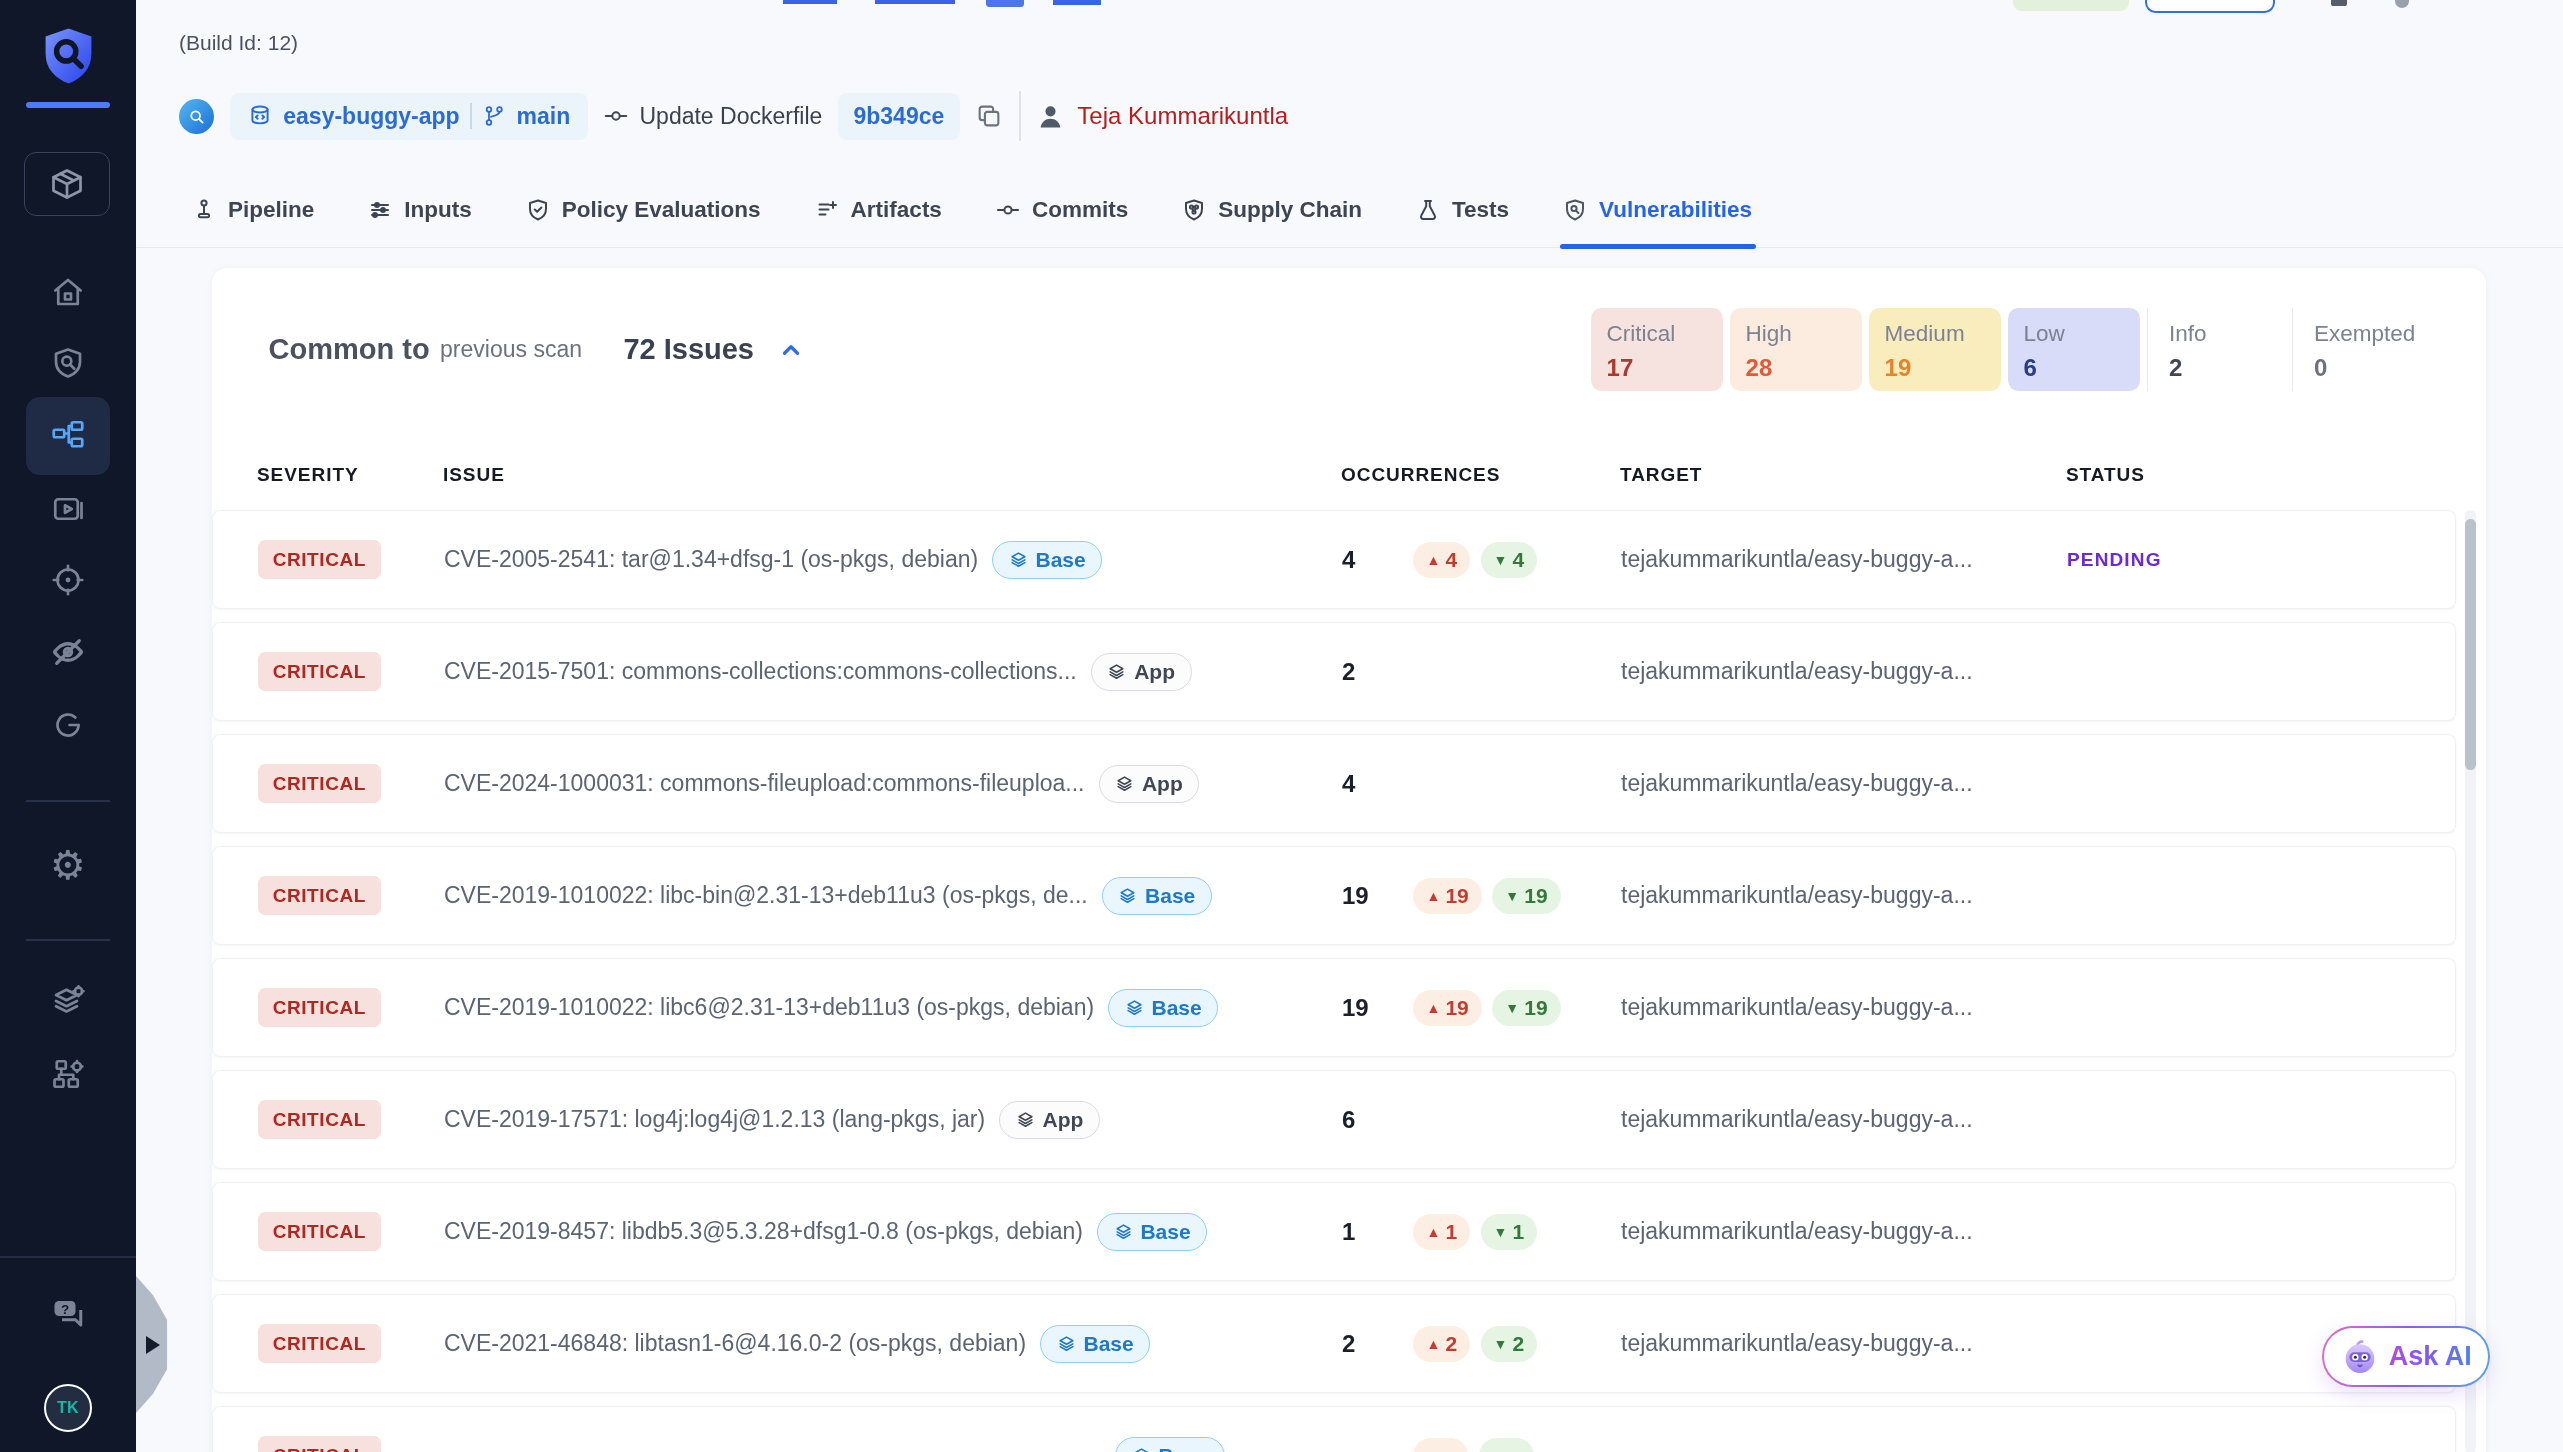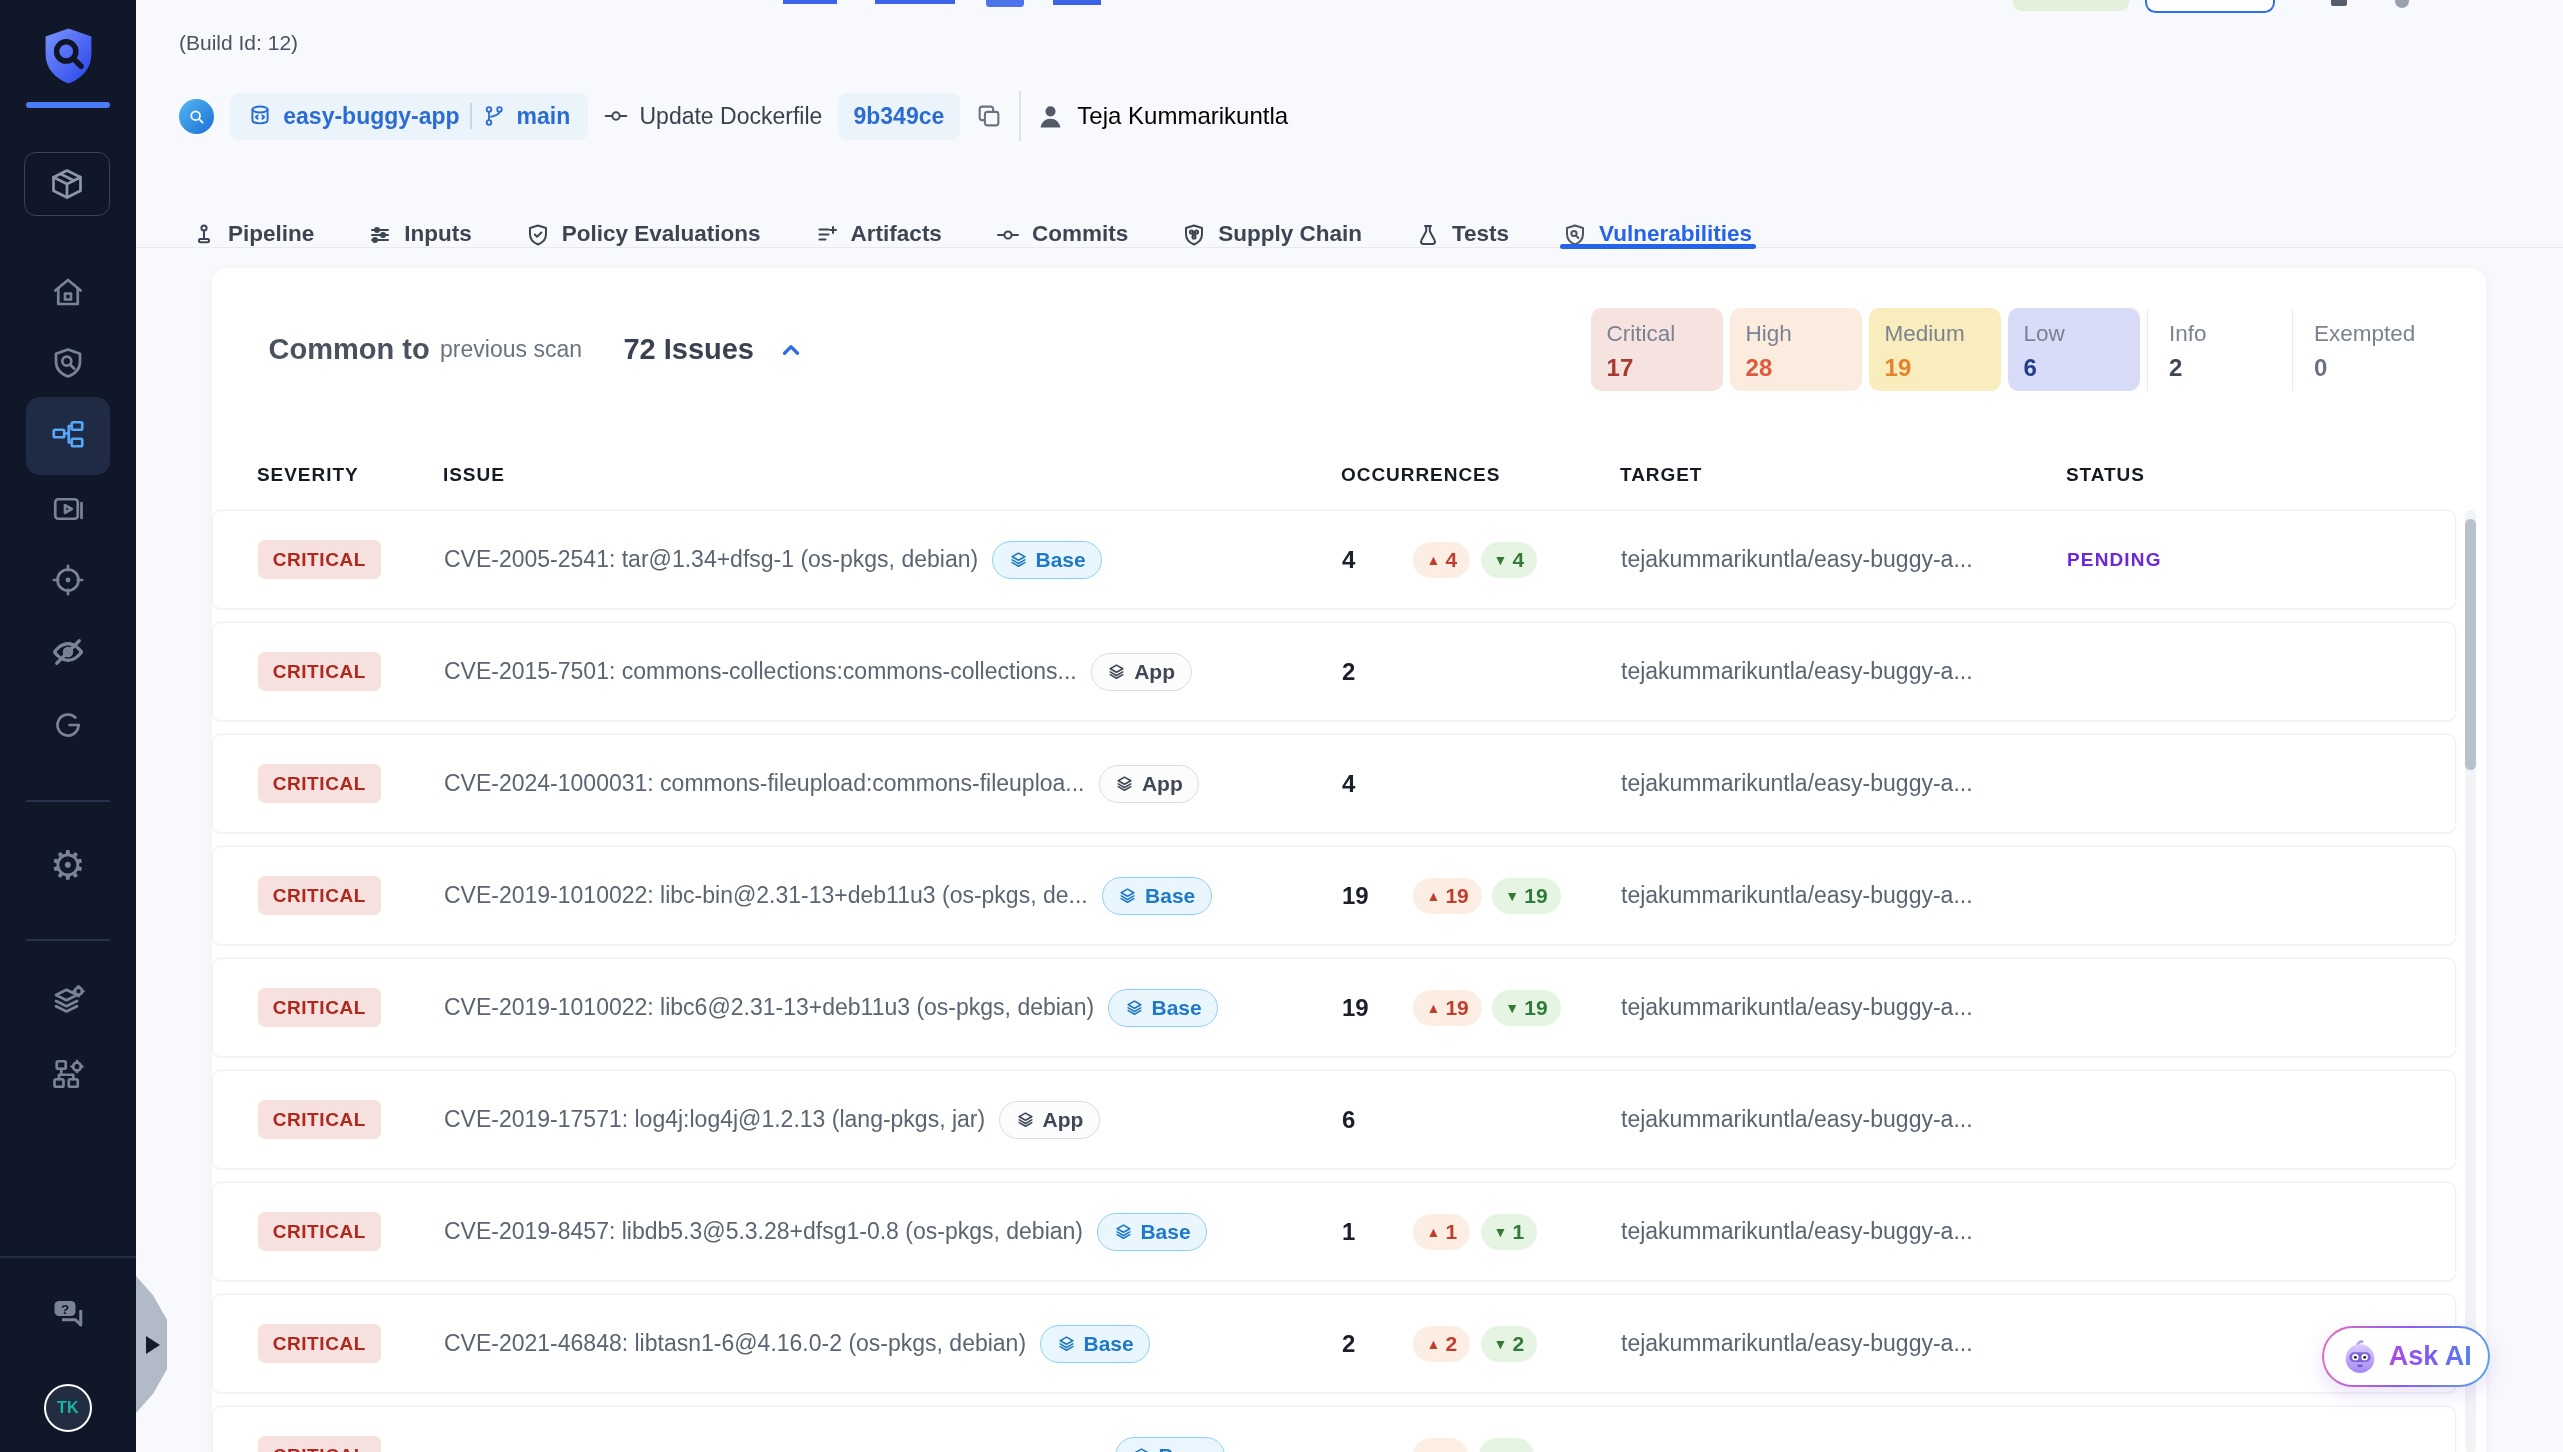--- a/index.html
+++ b/index.html
@@ -42,25 +42,25 @@
   .page-title{font-size:35px;font-weight:bold;color:var(--text-primary,#242a35);letter-spacing:0.2px;}
   .build-id{font-size:21px;color:#4a5260;}
   .meta-row{position:absolute;left:43px;top:92px;height:48px;display:flex;align-items:center;gap:15.6px;}
   .scan-circle{width:35px;height:35px;border-radius:50%;background:linear-gradient(135deg,#54b7f2,#1b6fd6);display:flex;align-items:center;justify-content:center;}
   .chip{display:flex;align-items:center;gap:10.4px;background:var(--chip-bg,#ecf4fb);border-radius:8.6px;height:47px;padding:0 17.3px;}
   .chip .blue{color:var(--link-blue,#2b6cd4);font-size:23px;font-weight:600;}
   .chip-div{width:1.7px;height:26px;background:#c6d8ea;}
   .meta-plain{display:flex;align-items:center;gap:10.4px;color:#3a414e;font-size:23px;}
   .icon-btn{display:flex;align-items:center;justify-content:center;color:#6b7280;}
   .v-div{width:1.7px;height:50px;background:#dde1e8;}
-  .author{display:flex;align-items:center;gap:12px;color:#000000;font-size:24px;}
+  .author{display:flex;align-items:center;gap:12px;color:#b91c1c;font-size:24px;}
 
   
   .tabbar{position:absolute;left:136px;right:0;top:173px;height:75px;border-bottom:1.7px solid var(--border-soft,#e7e9ee);display:flex;align-items:center;gap:54px;padding-left:56px;}
-  .tab{position:relative;display:flex;align-items:flex-end;gap:12px;height:100%;color:#3d4553;font-size:22.5px;font-weight:600;cursor:pointer;}
+  .tab{position:relative;display:flex;align-items:center;gap:12px;height:100%;color:#3d4553;font-size:22.5px;font-weight:600;cursor:pointer;}
   .tab svg{width:24px;height:24px;}
   .tab.active{color:var(--accent);}
   .tab.active::after{content:"";position:absolute;left:-3.5px;right:-3.5px;bottom:-1.7px;height:5.2px;border-radius:3.5px;background:var(--accent);}
 
   
   .panel{position:absolute;left:212px;top:268px;width:2274px;height:1185px;background:var(--panel-bg,#ffffff);border-radius:15.6px 15.6px 0 0;box-shadow:0 1.7px 7px rgba(23,28,40,.05);overflow:hidden;}
   .filter-row{position:absolute;left:12px;right:30px;top:40px;height:83px;display:flex;align-items:center;}
   .filter-left{display:flex;align-items:center;gap:10.4px;padding-left:8.6px;}
   .f-bold{font-size:29px;font-weight:bold;color:#4a5260;margin-left:36px;}
   .f-reg{font-size:23px;color:#6a7282;}

